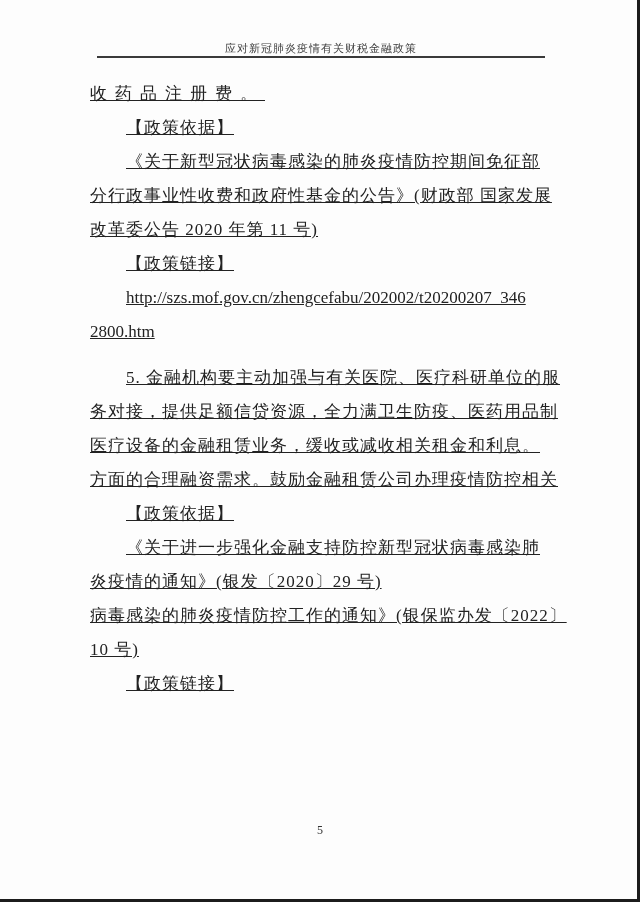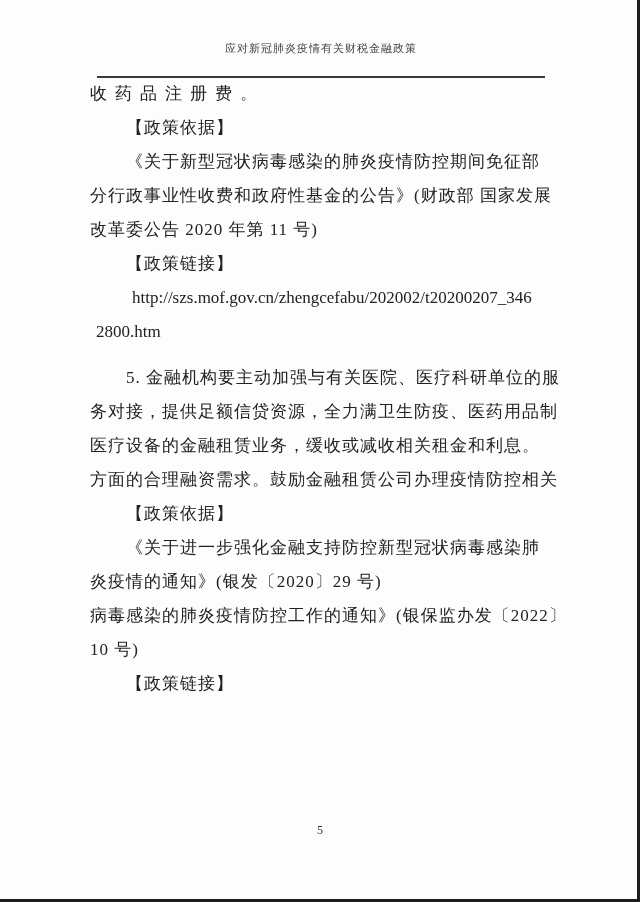--- a/index.html
+++ b/index.html
@@ -20,41 +20,42 @@
   }
   .header {
     position: absolute;
     top: 41px;
     left: 97px;
     width: 448px;
     text-align: center;
     font-size: 11px;
     letter-spacing: 1px;
     color: #3d3d3d;
-    padding-bottom: 20px;
+    padding-bottom: 0;
     border-bottom: 2px solid #3a3a3a;
   }
   .body-text {
     position: absolute;
     top: 77px;
     left: 90px;
     width: 490px;
     font-size: 17px;
     line-height: 34px;
     color: #222222;
   }
   .line {
     height: 34px;
     white-space: nowrap;
     letter-spacing: 1px;
+    text-decoration: underline;
   }
   .indent { padding-left: 36px; }
   .gap-before { margin-top: 12px; }
   .wide { letter-spacing: 8px; }
-  .url { letter-spacing: 0; margin-left: 6px; }
+  .url { letter-spacing: 0; }
   .page-number {
     position: absolute;
     top: 823px;
     left: 0;
     width: 640px;
     text-align: center;
     font-size: 12px;
     color: #333333;
   }
 </style>

